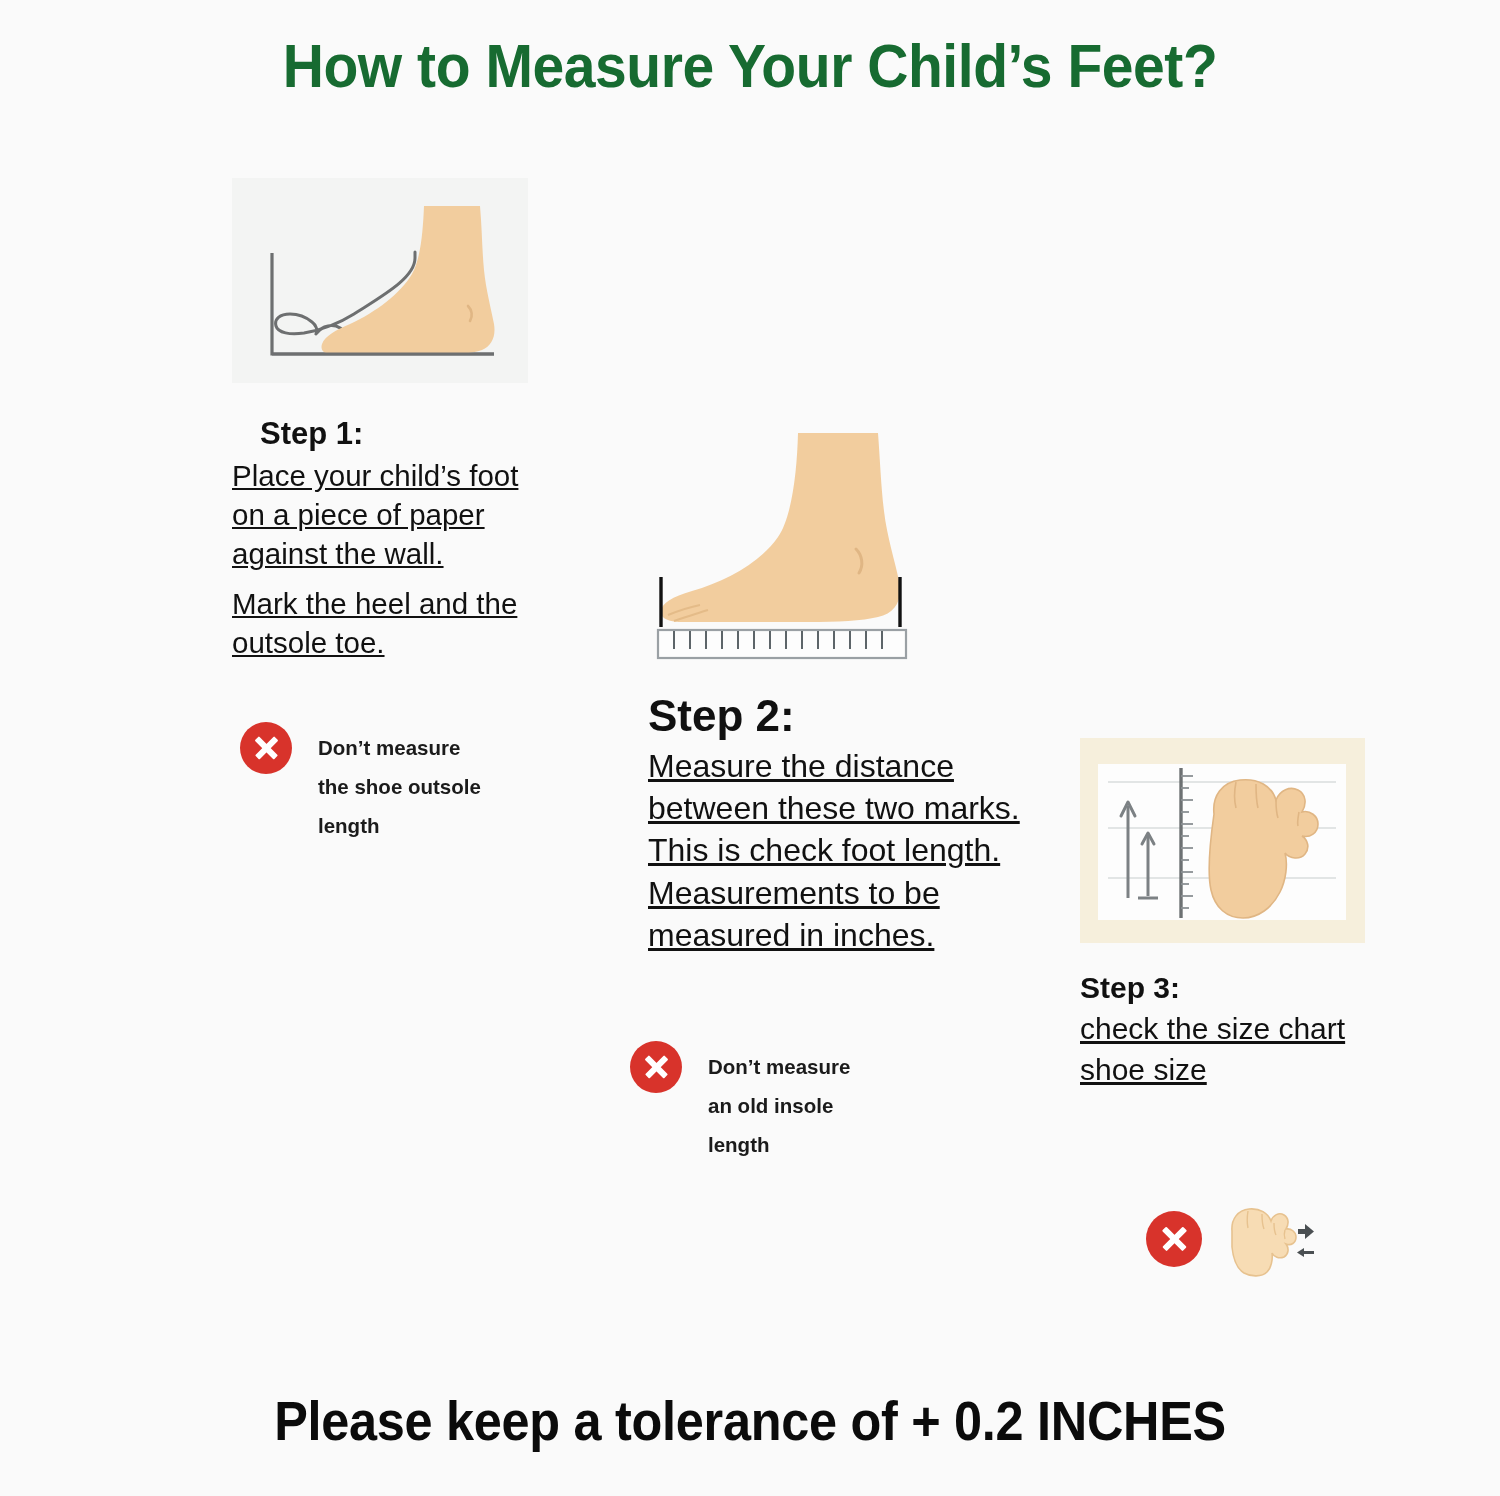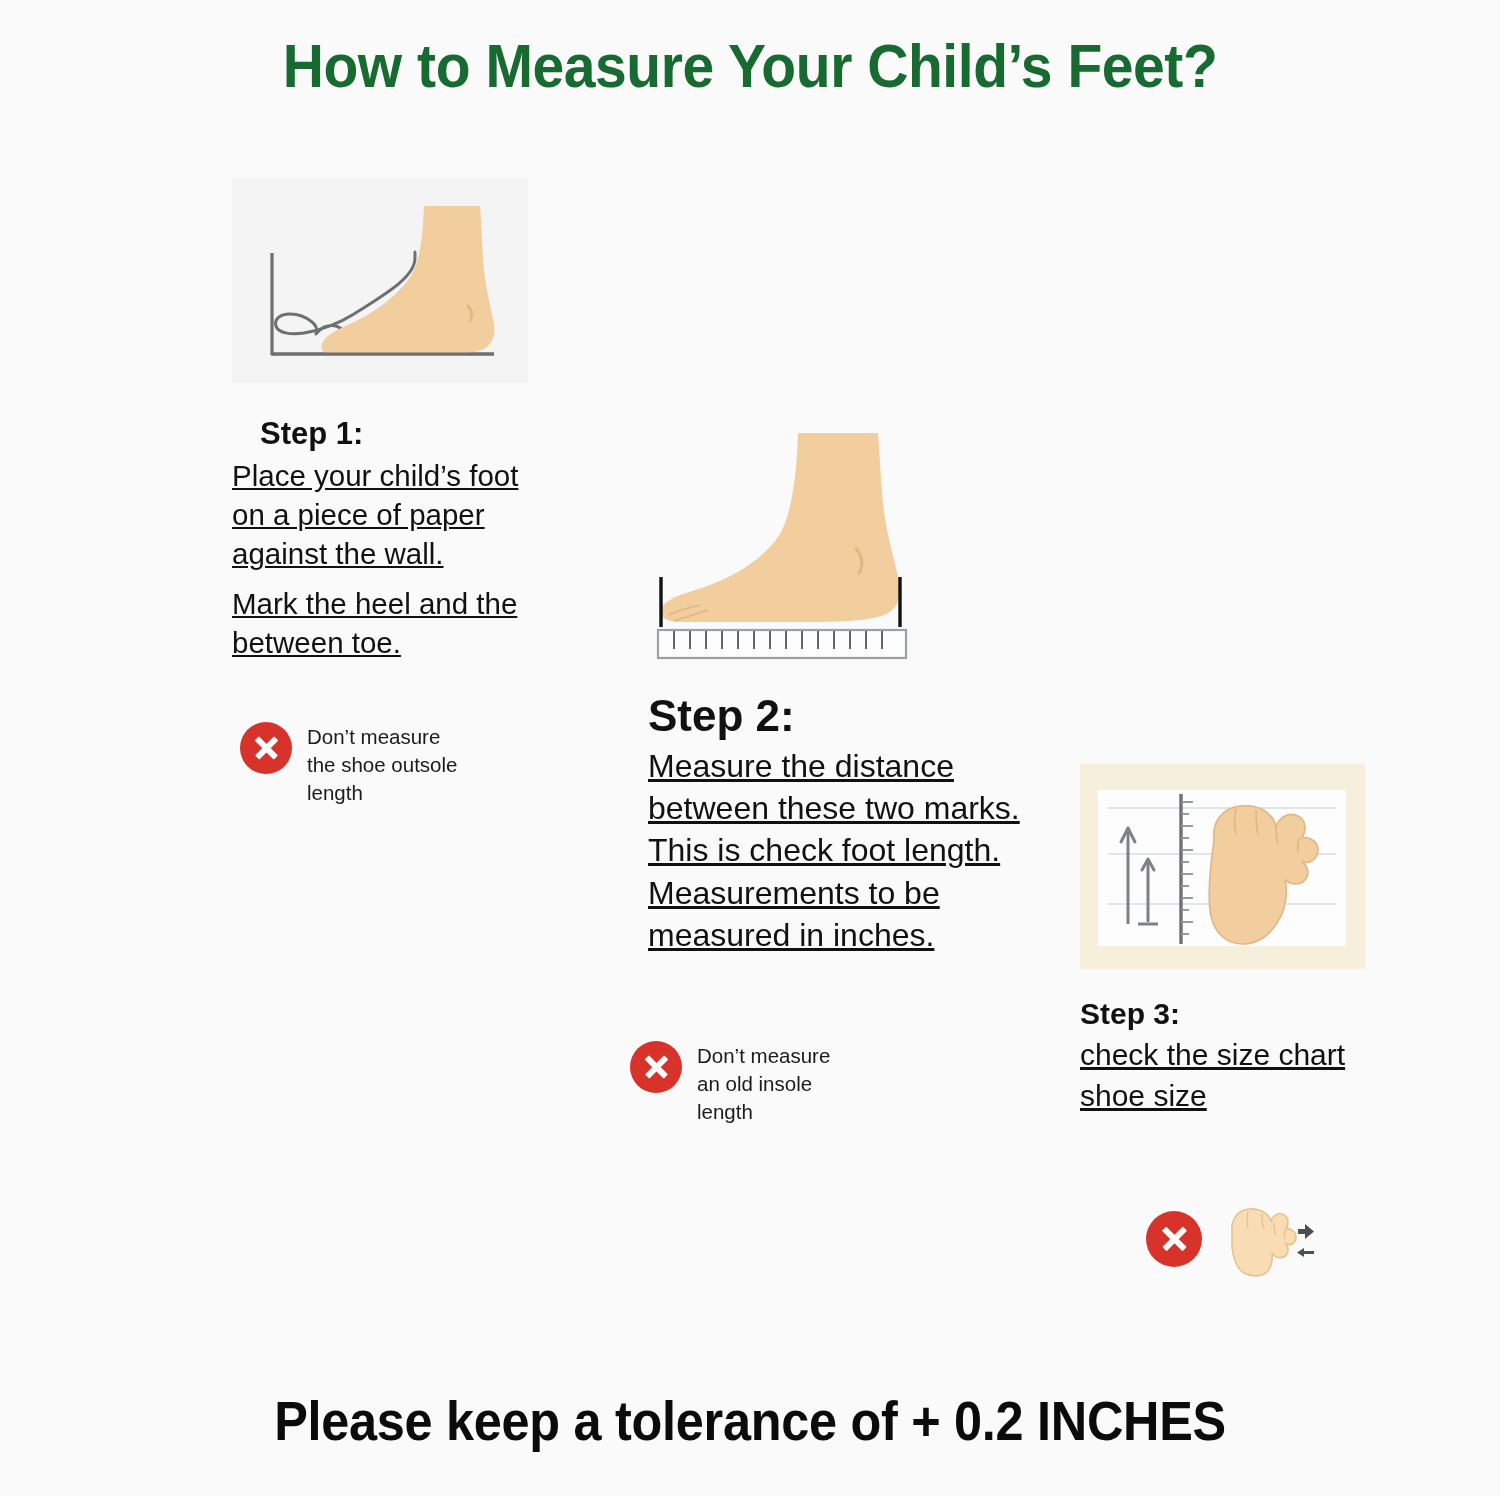--- a/index.html
+++ b/index.html
@@ -78,21 +78,21 @@
   #step1 .step-body { font-size: 29.5px; line-height: 1.33; }
   #step1 .gap { height: 10px; }
 
   
   #step2 { left: 648px; top: 425px; width: 440px; }
   #step2 .illus2 { width: 290px; height: 238px; position: relative; }
   #step2 .step-heading { font-size: 44px; margin-top: 28px; }
   #step2 .step-body { font-size: 32px; line-height: 1.32; }
 
   
-  #step3 { left: 1080px; top: 764px; width: 340px; }
+  #step3 { left: 1080px; top: 738px; width: 340px; }
   #step3 .panel3 {
     width: 285px;
     height: 205px;
     background: #f6efdc;
     padding: 0;
     box-sizing: border-box;
     position: relative;
   }
   #step3 .step-heading { font-size: 30px; margin-top: 28px; }
   #step3 .step-body { font-size: 30px; line-height: 1.35; }
@@ -124,21 +124,21 @@
     margin-left: -13.5px;
     margin-top: -2.75px;
   }
   .warn-circle::before { transform: rotate(45deg); }
   .warn-circle::after  { transform: rotate(-45deg); }
   .warn-text {
     font-size: 20.5px;
     line-height: 1.32;
     color: #1b1b1b;
   }
-  .warn-text p { margin: 1px; }
+  .warn-text p { margin: 12px; font-weight: bold; }
 
   #warn1 { position: absolute; left: 240px; top: 722px; }
   #warn2 { position: absolute; left: 630px; top: 1041px; }
 
   
   #step3-icon {
     position: absolute;
     left: 1146px;
     top: 1197px;
     display: flex;
@@ -191,21 +191,21 @@
     </div>
 
     <div class="step-heading">Step 1:</div>
 
     <div class="step-body">
       <p>Place your child’s foot</p>
       <p>on a piece of paper</p>
       <p>against the wall.</p>
       <div class="gap"></div>
       <p>Mark the heel and the</p>
-      <p>between toe.</p>
+      <p>outsole toe.</p>
     </div>
   </div>
 
   <div class="warn" id="warn1">
     <div class="warn-circle"></div>
     <div class="warn-text">
       <p>Don’t measure</p>
       <p>the shoe outsole</p>
       <p>length</p>
     </div>

